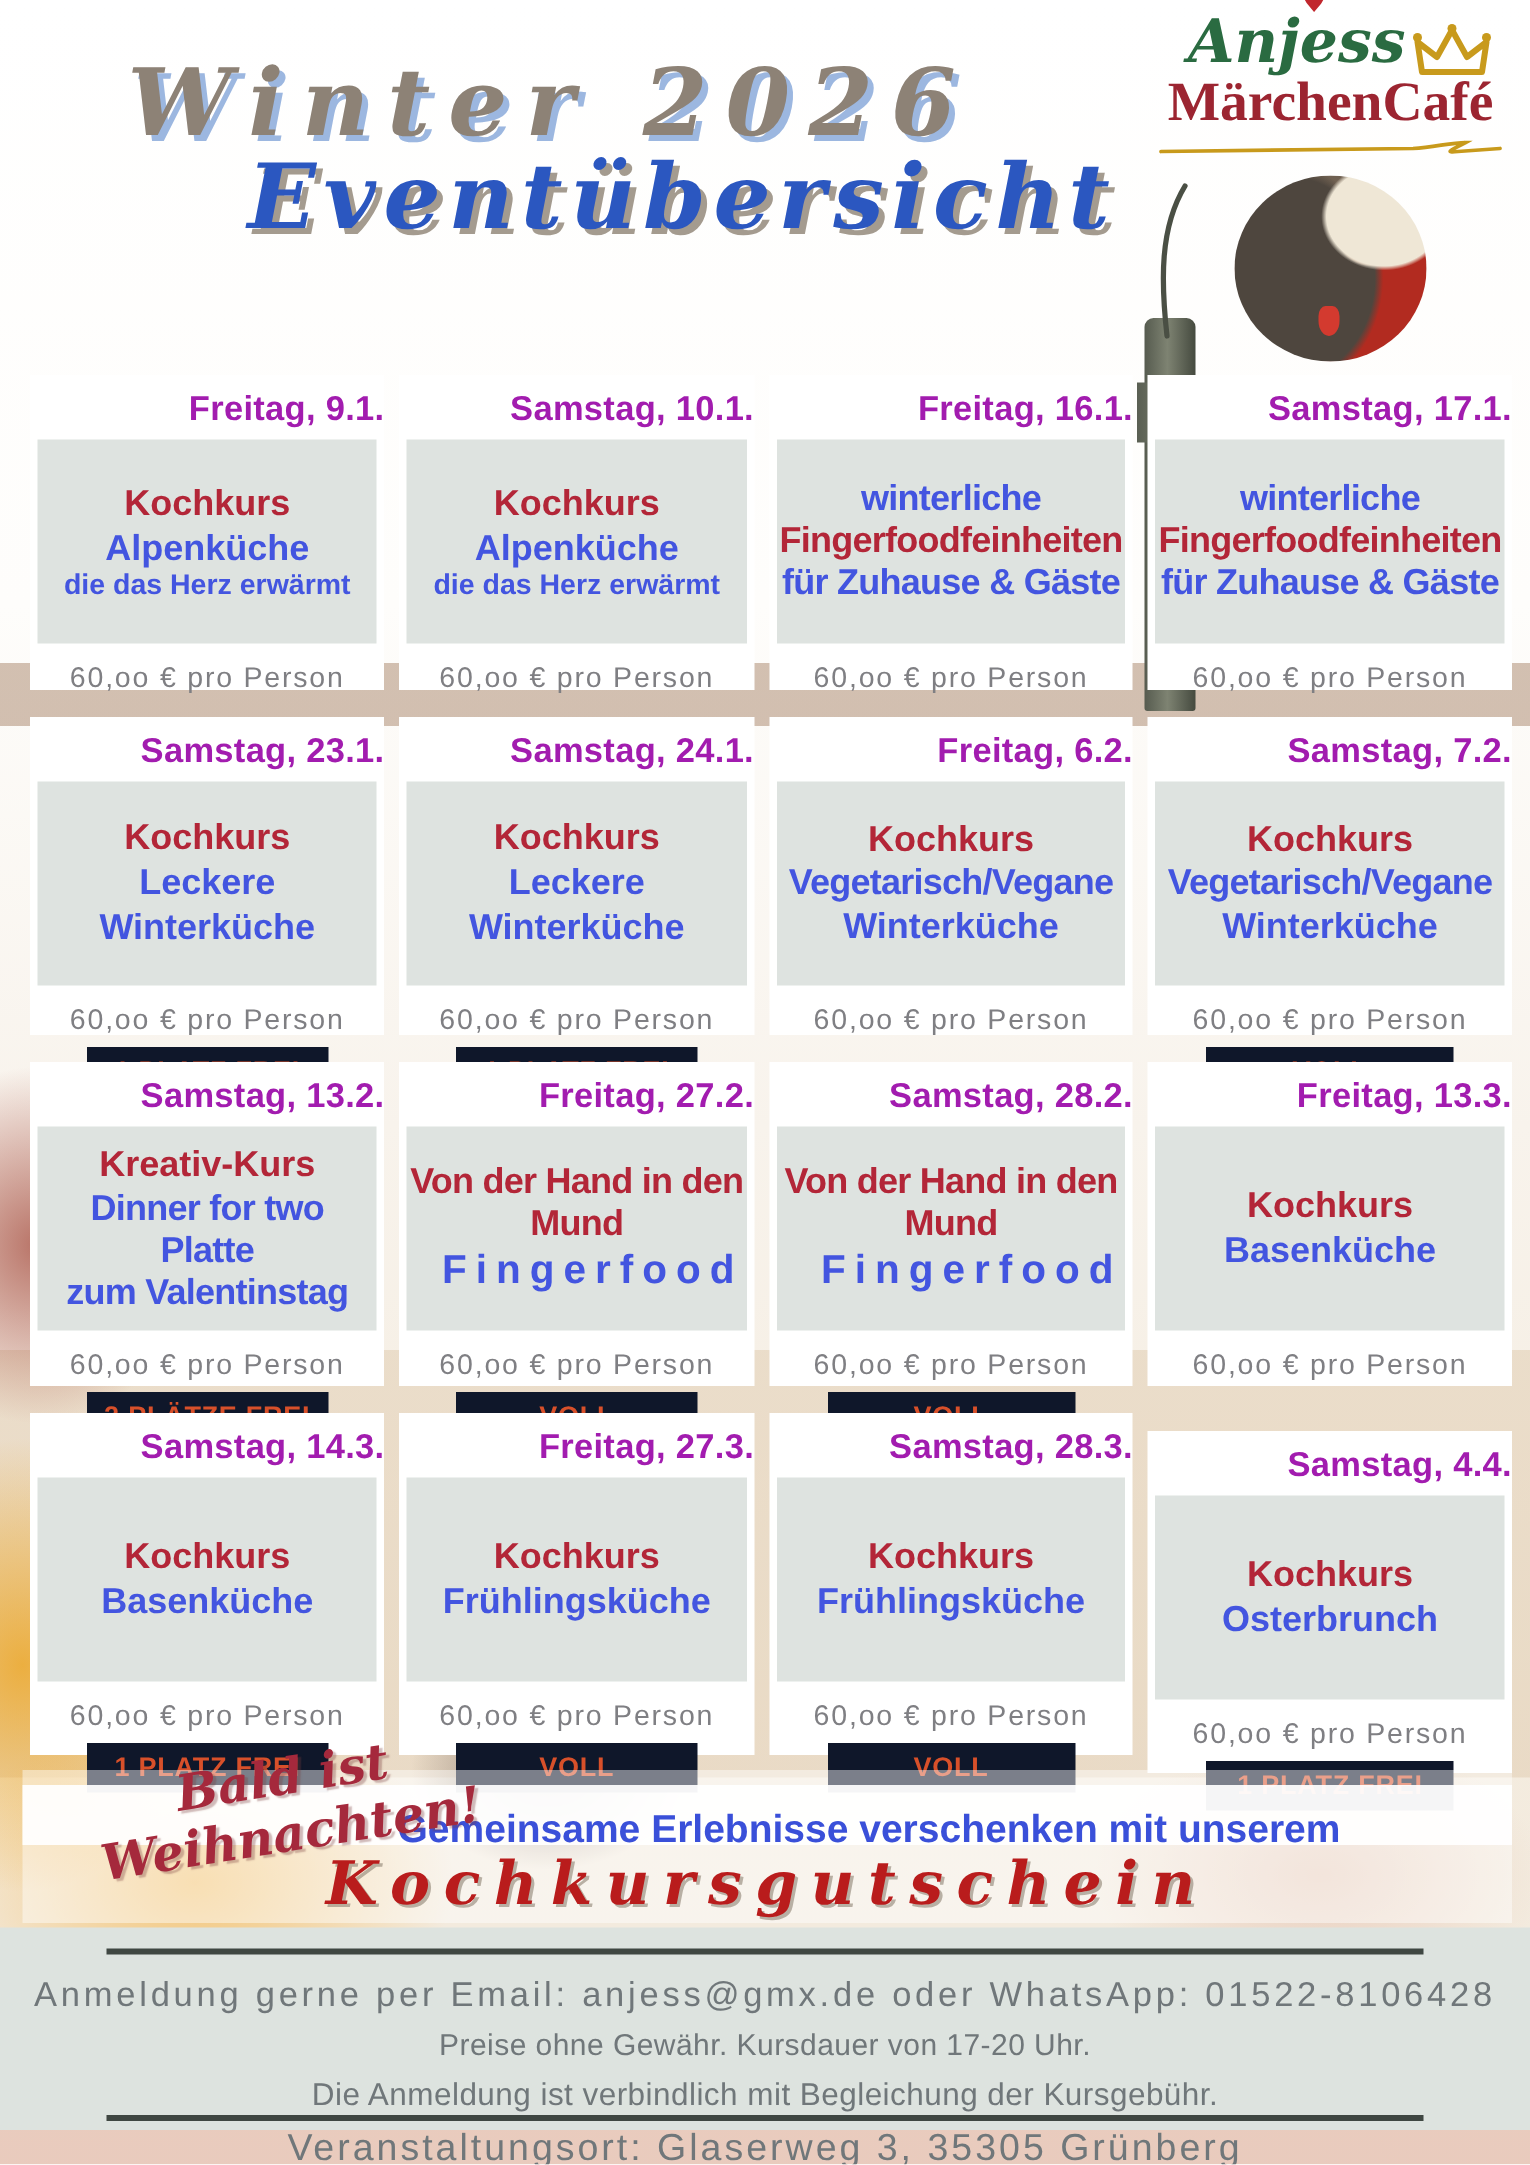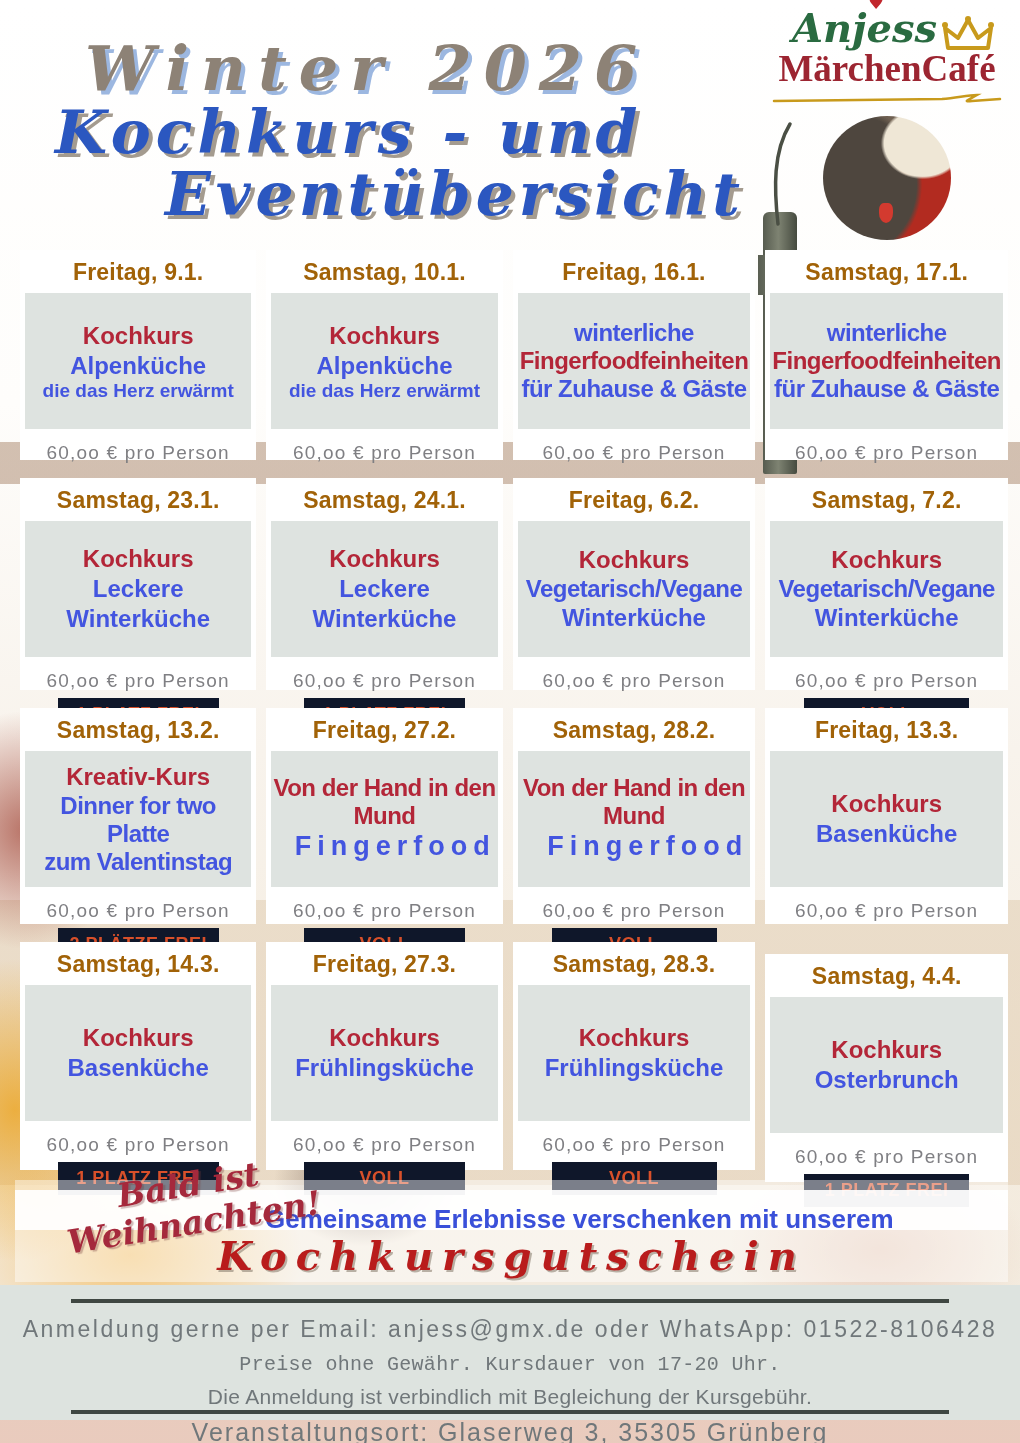--- a/index.html
+++ b/index.html
@@ -48,21 +48,21 @@
       radial-gradient(36px 30px at 72% 33%, #d9b49a 0 60%, rgba(217,180,154,0) 66%),
       radial-gradient(95px 115px at 30% 55%, #4e463e 0 58%, rgba(78,70,62,0) 64%),
       radial-gradient(75px 95px at 78% 60%, #b22b20 0 60%, rgba(178,43,32,0) 66%),
       linear-gradient(180deg,#6e5f50 0%,#8a7863 30%,#9c2b22 80%,#7d1d18 100%);}
   .tongue{position:absolute;left:44%;bottom:14%;width:14px;height:20px;background:#d33a2f;border-radius:40% 40% 60% 60%;}
 
   
   .grid{position:relative;z-index:2;margin:0 12px 0 20px;display:grid;
     grid-template-columns:repeat(4,1fr);grid-template-rows:210px 212px 216px 228px;gap:18px 10px;}
   .card{background:#fff;height:100%;display:flex;flex-direction:column;text-align:center;}
-  .date{font-weight:800;font-size:23px;color:#a16207;padding:9px 0 7px;letter-spacing:.2px;}
+  .date{font-weight:800;font-size:23px;color:#a21caf;padding:9px 0 7px;letter-spacing:.2px;text-align:right;}
   .panel{background:#dee3e0;margin:0 5px;padding:12px 2px;min-height:112px;
     display:flex;flex-direction:column;justify-content:center;}
   .tline{font-weight:800;line-height:1.25;}
   .c-red{color:#b32638;}
   .c-blue{color:#4355e0;}
   .s-lg{font-size:24px;}
   .s-md{font-size:24px;letter-spacing:-.5px;line-height:1.18;}
   .s-sm{font-size:19px;line-height:1.05;}
   .s-spaced{font-size:27px;letter-spacing:6px;text-align:right;}
   .price{margin-top:13px;color:#7f7f83;font-size:19px;letter-spacing:1.2px;}
@@ -82,39 +82,38 @@
     font-family:"DejaVu Serif", serif;font-style:italic;font-weight:bold;color:#a5293c;
     font-size:33px;line-height:1.15;text-align:center;text-shadow:2px 2px 1px rgba(120,60,60,.35);}
 
   
   .footer{position:absolute;z-index:2;left:0;right:0;top:1285px;height:135px;background:#dde3df;
     text-align:center;color:#70777a;}
   .rule{width:86%;margin:0 auto;border:none;border-top:4px solid #3f4742;}
   .rule-top{margin-top:14px;}
   .rule-bottom{position:absolute;bottom:6px;left:7%;width:86%;border-top:4px solid #3f4742;}
   .f1{margin-top:13px;font-size:23px;letter-spacing:2.5px;}
-  .f2{margin-top:10px;font-size:20px;letter-spacing:.3px;font-family:Liberation Mono, monospace;}
+  .f2{margin-top:10px;font-size:20px;letter-spacing:.3px;}
   .f3{margin-top:9px;font-size:21px;letter-spacing:.3px;}
   .f4{margin-top:9px;font-size:25px;letter-spacing:2px;}
 </style>
 </head>
 <body>
 
 <div class="page">
   <div class="bg"></div>
   <div class="knife"></div>
   <div class="knife-step"></div>
   <svg class="wire" width="62" height="108" viewBox="0 0 62 108">
     <path d="M38,106 C34,70 33,34 50,6" fill="none" stroke="#4a4f44" stroke-width="3.5" stroke-linecap="round"></path>
   </svg>
 
   <div class="header">
     <div class="titles">
       <div class="t1">Winter 2026</div>
-      <div class="t2">Kochkurs - und</div>
       <div class="t3">Eventübersicht</div>
     </div>
 
     <div class="logo">
       <div class="brand-top">
         <span>Anjess</span>
         <span class="apple">♥</span>
       </div>
       <svg class="crown" width="52" height="40" viewBox="0 0 52 40">
         <path d="M6,32 L3,12 L16,22 L26,4 L36,22 L49,12 L46,32 Z" fill="none" stroke="#c89a1c" stroke-width="4" stroke-linejoin="round"></path>

